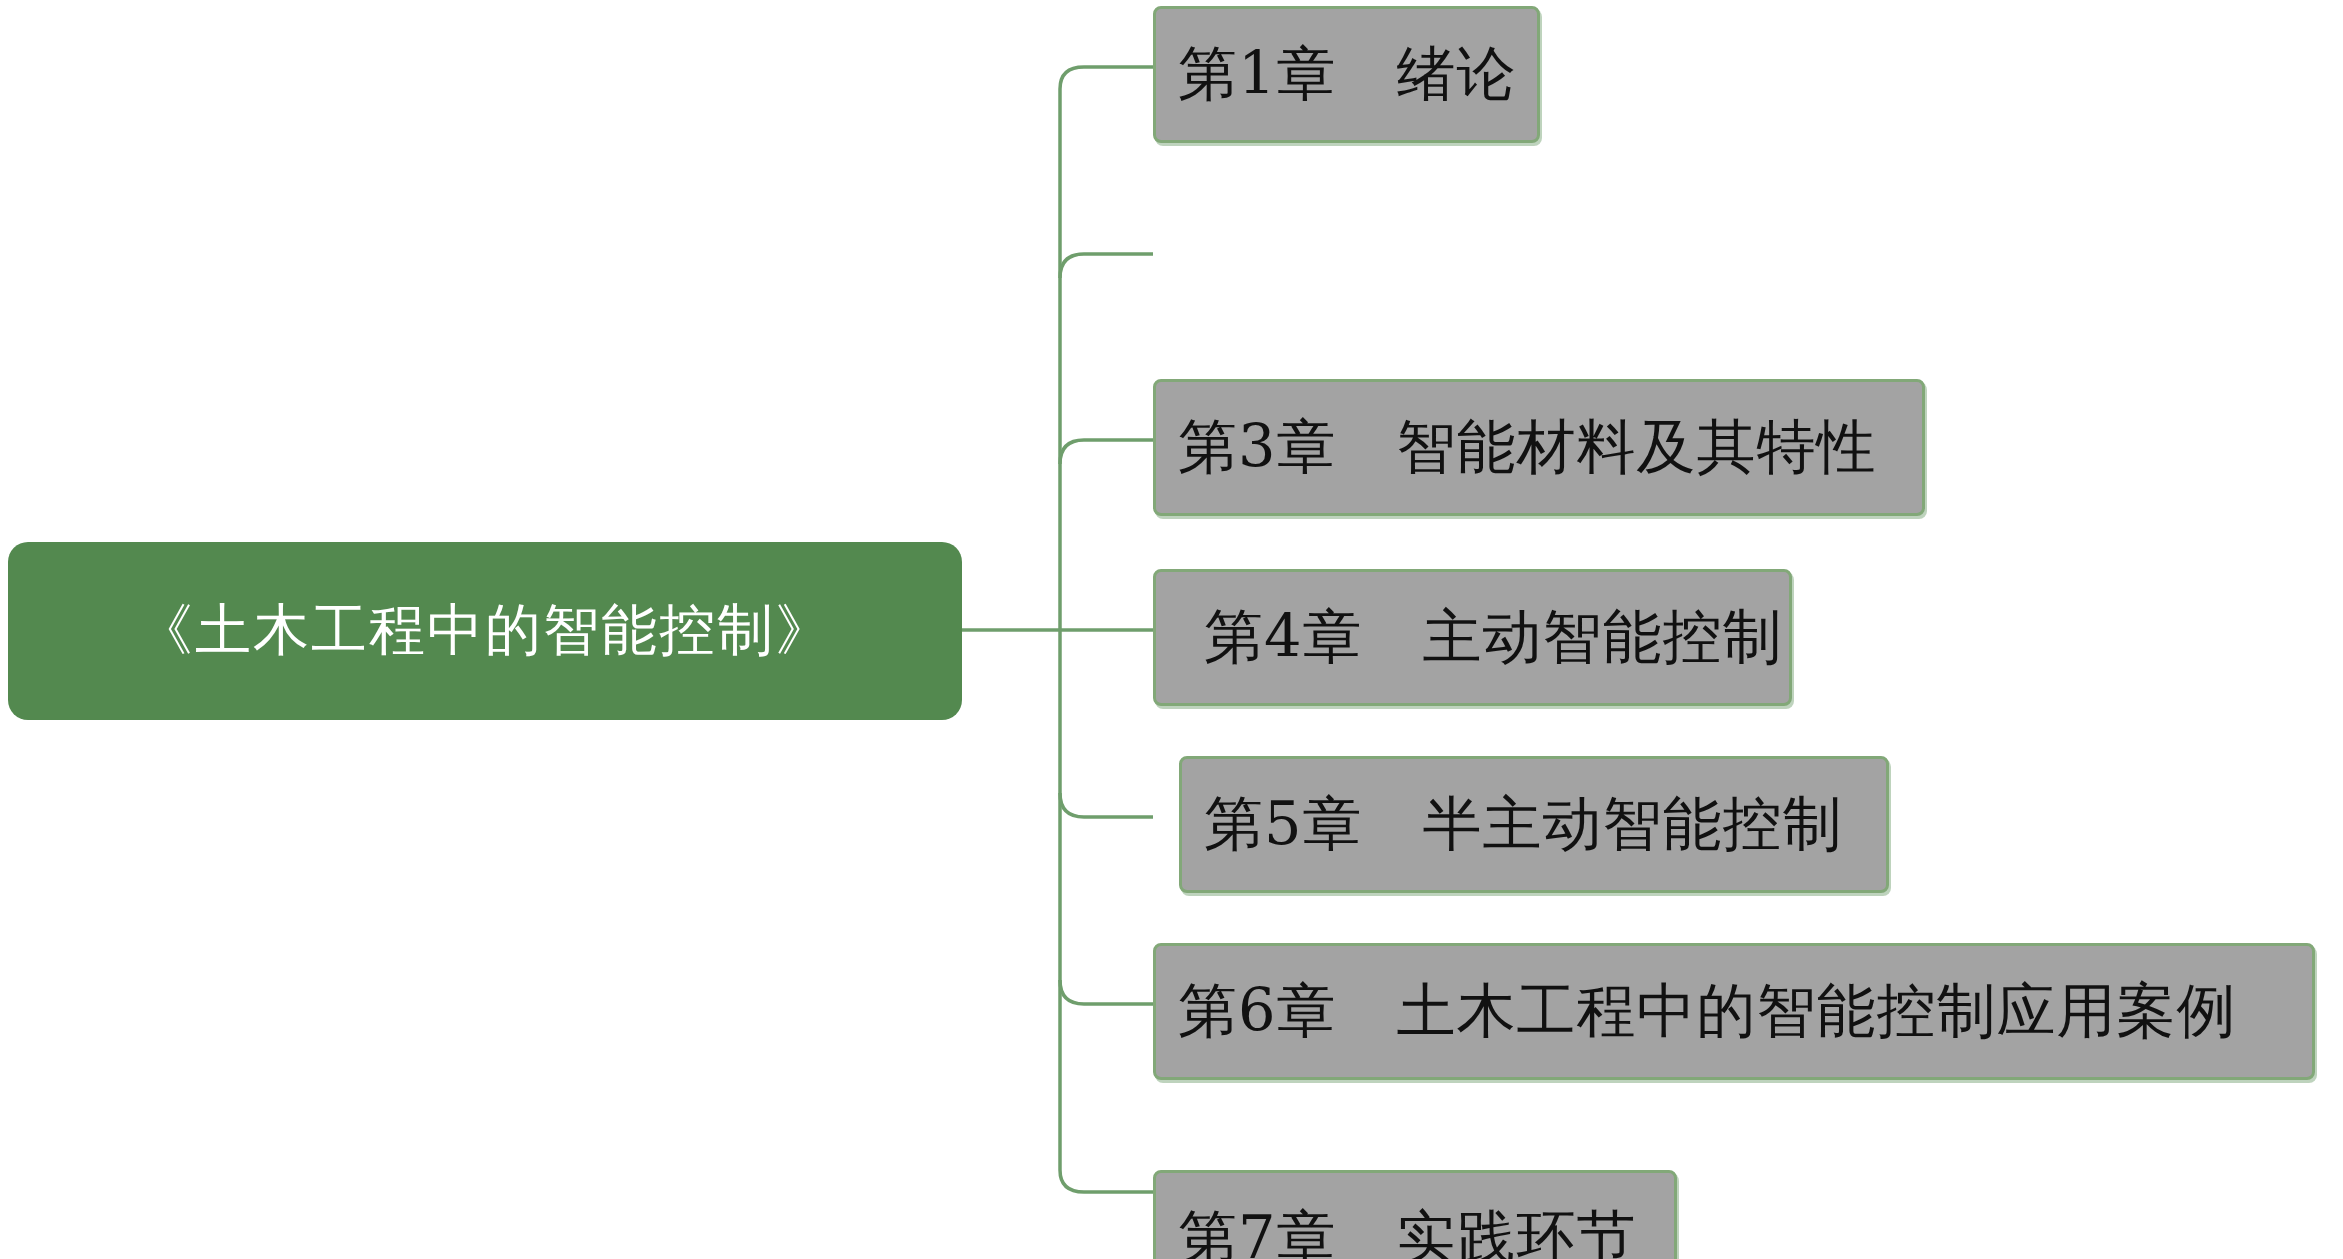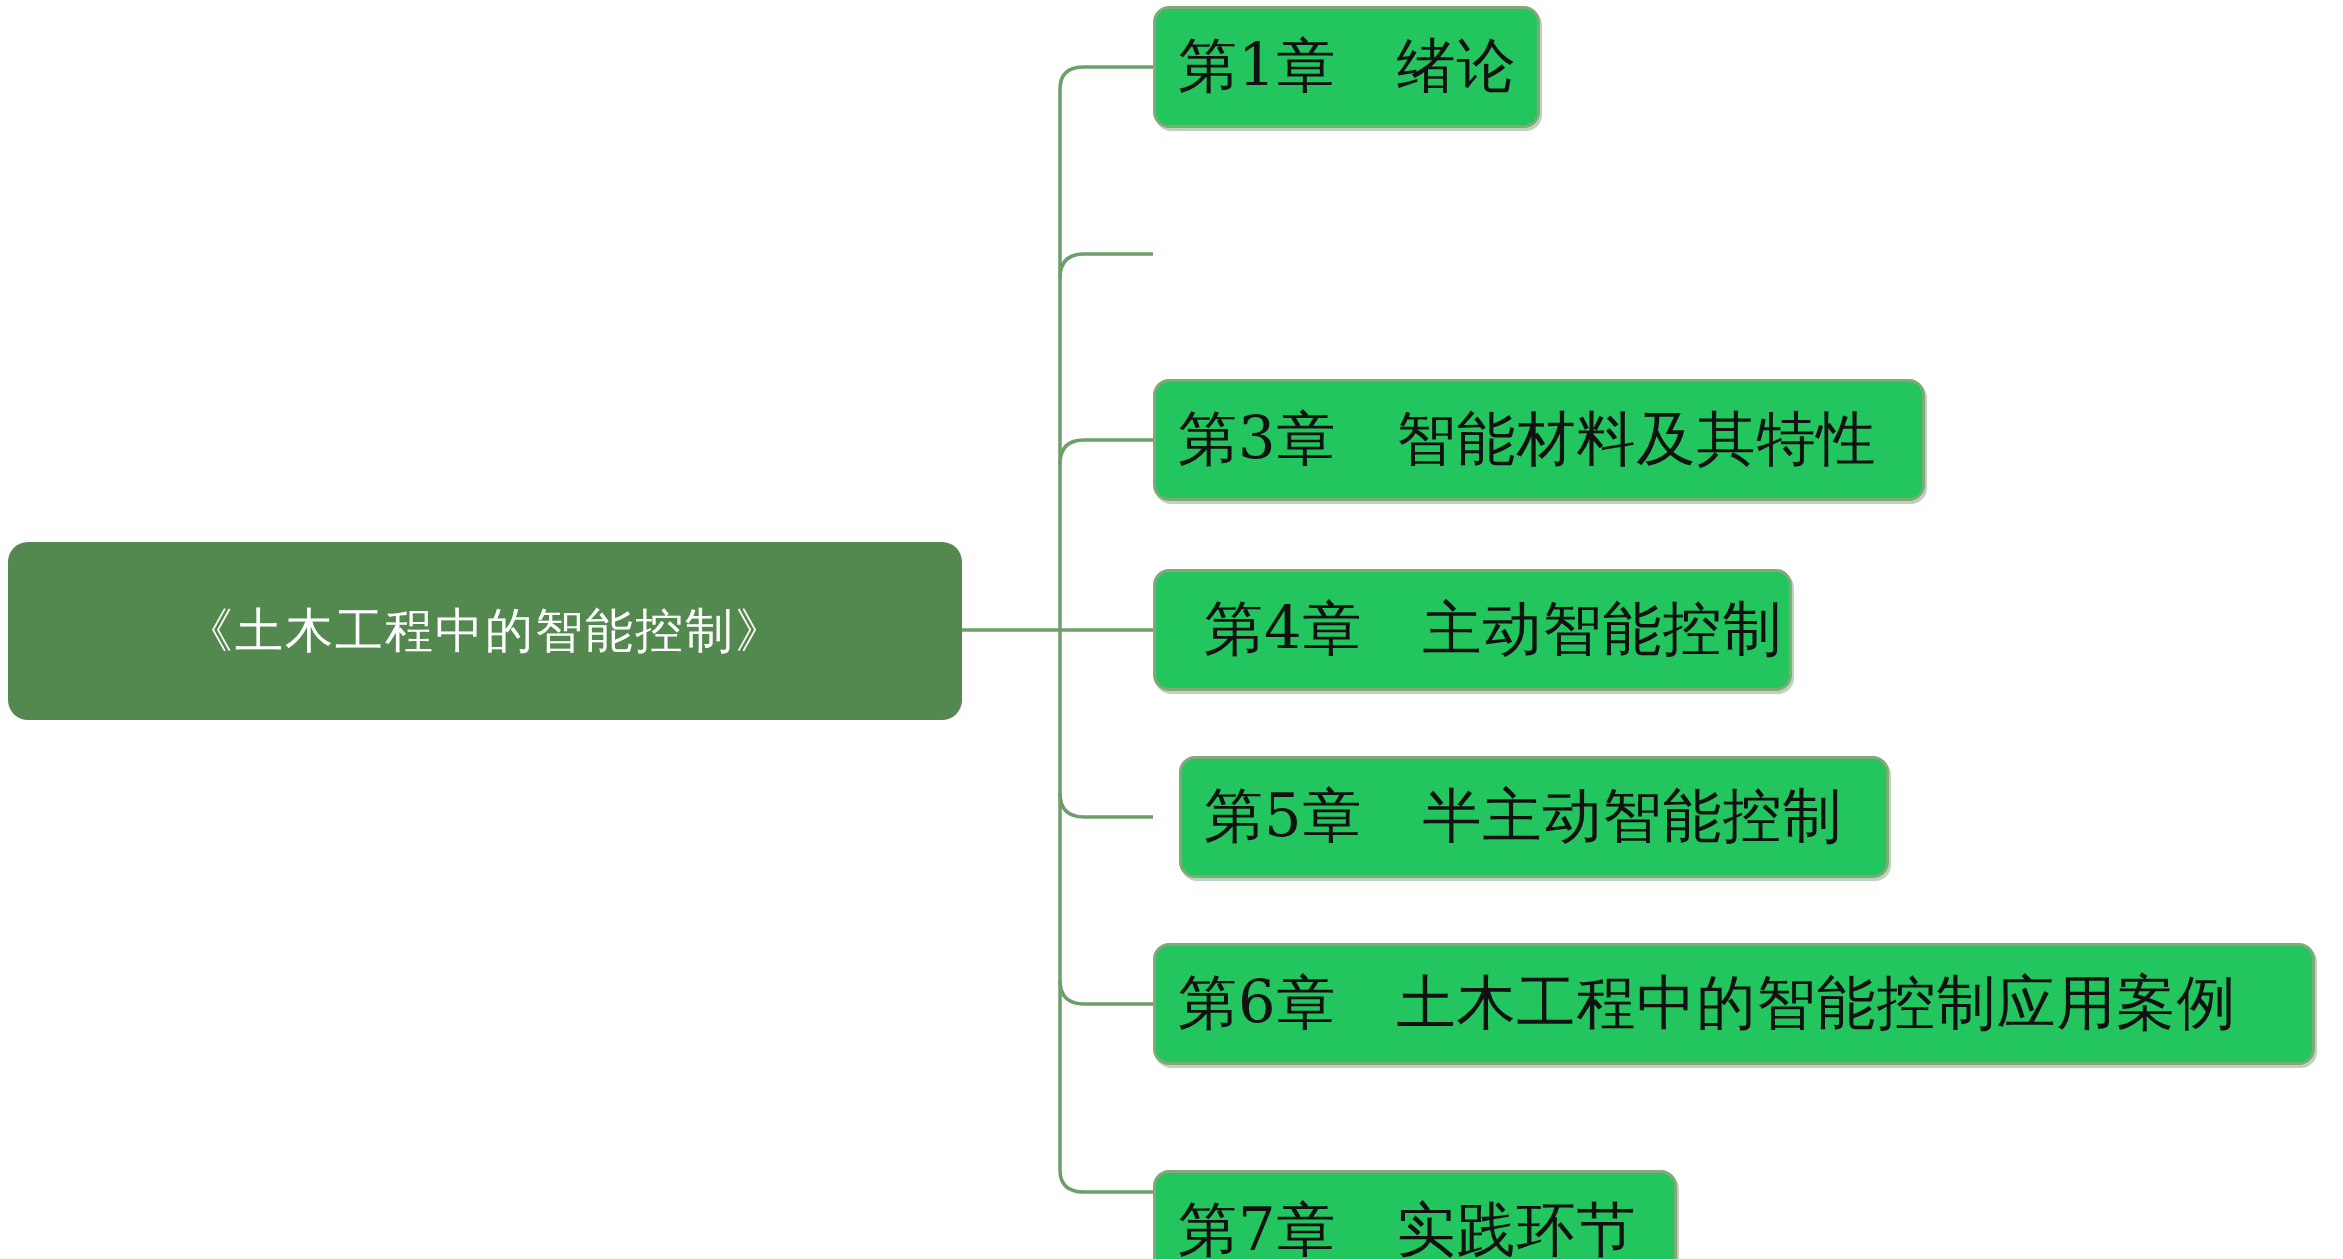--- a/index.html
+++ b/index.html
@@ -41,32 +41,32 @@
     box-sizing: border-box;
     background: #53894f;
     border-radius: 20px;
     display: flex;
     align-items: center;
     justify-content: center;
     z-index: 2;
   }
   .root-node .label {
     color: #ffffff;
-    font-size: 48px;
+    font-size: 56px;
     letter-spacing: 2px;
     white-space: nowrap;
   }
   .chapter {
     position: absolute;
     left: 1153px;
-    height: 122px;
+    height: 137px;
     box-sizing: border-box;
-    background: #22c55e;
+    background: #a3a3a3;
     border: 3px solid #82a878;
-    border-radius: 16px;
+    border-radius: 8px;
     box-shadow: 2px 3px 0 rgba(111, 158, 108, 0.45);
     display: flex;
     align-items: center;
     padding-left: 22px;
     z-index: 2;
   }
   .chapter .label {
     color: #111111;
     font-size: 59px;
     letter-spacing: 1px;

